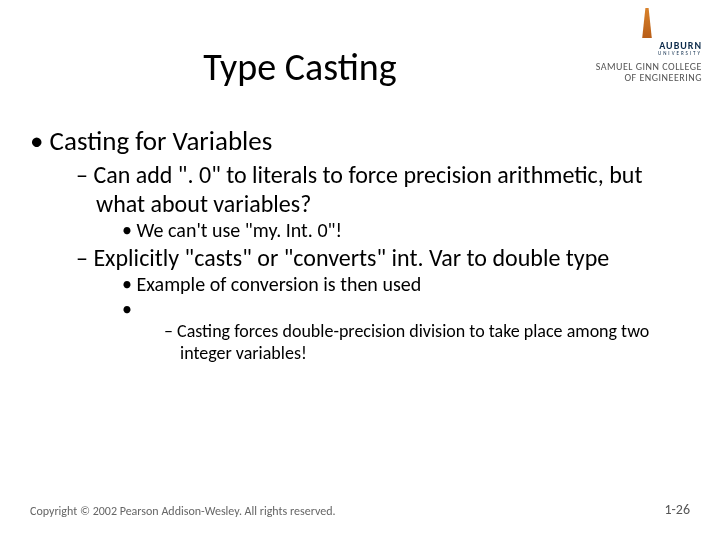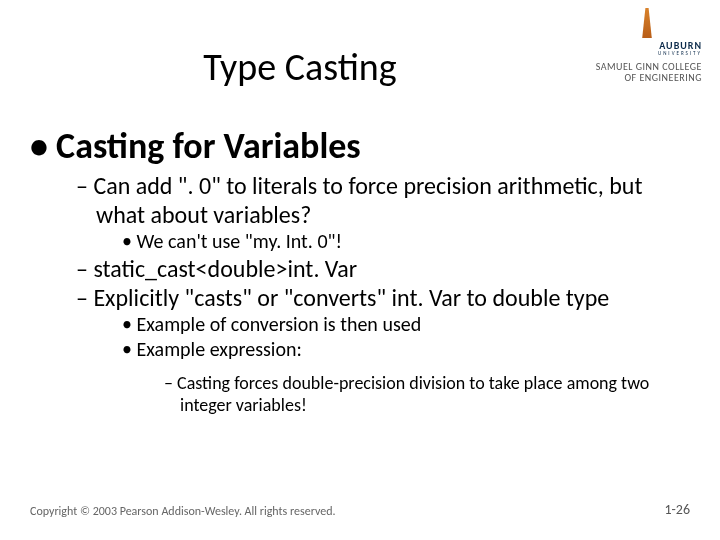--- a/index.html
+++ b/index.html
@@ -65,44 +65,43 @@
   }
   .content {
     position: absolute;
     top: 125px;
     left: 30px;
     right: 30px;
     font-size: 22px;
     line-height: 1.22;
   }
   .lvl1 {
-    font-size: 36px;
+    font-size: 27px;
     margin: 0 0 2px 0;
     padding-left: 22px;
     text-indent: -22px;
-    font-weight: bold;
   }
   .lvl1::before { content: "• "; }
   .lvl2 {
     font-size: 24px;
     margin: 0 0 0 46px;
     padding-left: 20px;
     text-indent: -20px;
   }
   .lvl2::before { content: "– "; }
   .lvl3 {
     font-size: 20px;
     margin: 0 0 0 92px;
     padding-left: 16px;
     text-indent: -16px;
   }
   .lvl3::before { content: "• "; }
   .lvl4 {
     font-size: 18px;
-    margin: 12px 0 0 134px;
+    margin: 0 0 0 134px;
     padding-left: 16px;
     text-indent: -16px;
   }
   .lvl4::before { content: "– "; }
   .copyright {
     position: absolute;
     bottom: 22px;
     left: 30px;
     font-size: 12px;
     color: #666;
@@ -127,23 +126,22 @@
     <div class="uni">UNIVERSITY</div>
     <div class="college">SAMUEL GINN COLLEGE OF ENGINEERING</div>
   </div>
 
   <div class="title">Type Casting</div>
 
   <div class="content">
     <p class="lvl1">Casting for Variables</p>
     <p class="lvl2">Can add ". 0" to literals to force precision arithmetic, but what about variables?</p>
     <p class="lvl3">We can't use "my. Int. 0"!</p>
-    <p class="lvl2">static_cast&lt;double&gt;int. Var</p>
     <p class="lvl2">Explicitly "casts" or "converts" int. Var to double type</p>
     <p class="lvl3">Example of conversion is then used</p>
-    <p class="lvl3"><span>Example expression:</span><br></p>
+    <p class="lvl3"><br></p>
     <p class="lvl4">Casting forces double-precision division to take place among two integer variables!</p>
   </div>
 
-  <div class="copyright">Copyright © 2003 Pearson Addison-Wesley. All rights reserved.</div>
+  <div class="copyright">Copyright © 2002 Pearson Addison-Wesley. All rights reserved.</div>
   <div class="pagenum">1-26</div>
 
 </div>
 
 </body></html>

